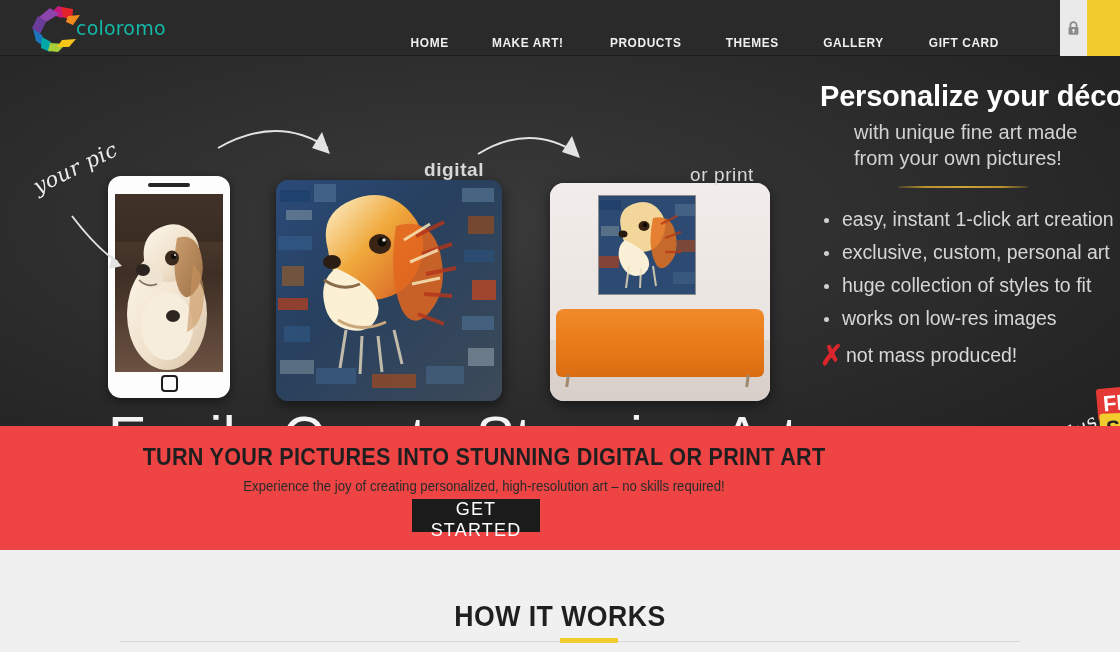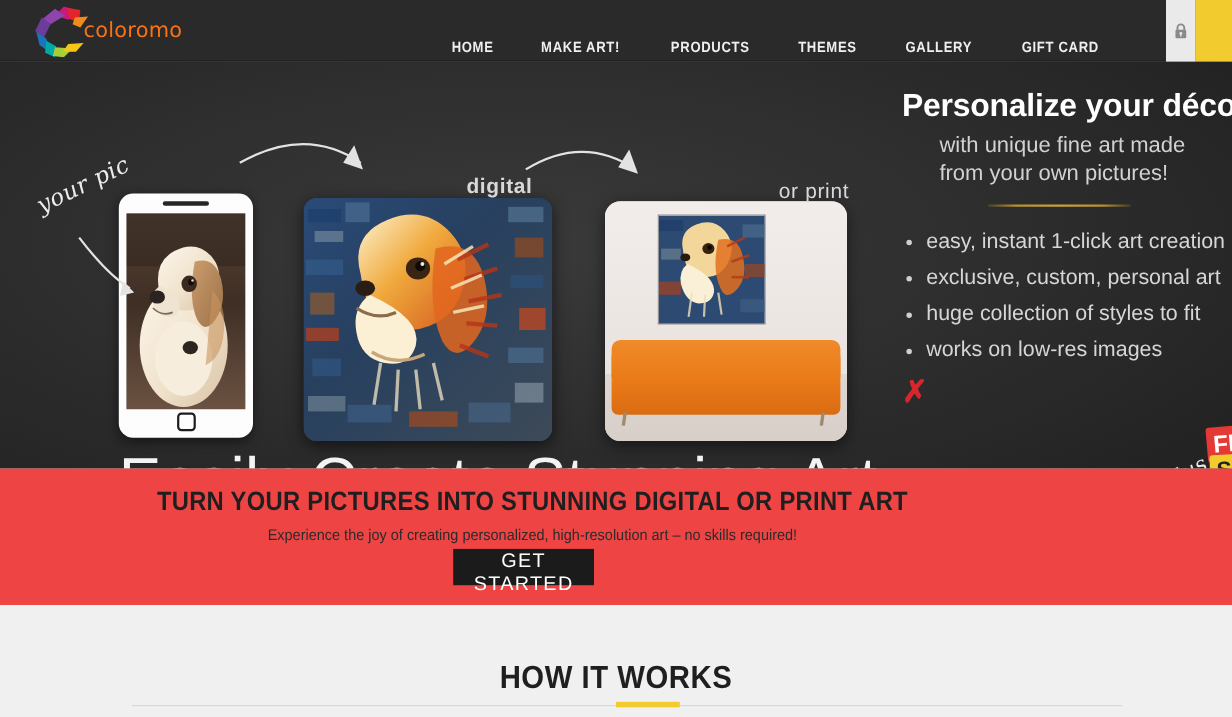--- a/index.html
+++ b/index.html
@@ -19,21 +19,21 @@
     border-bottom: 1px solid #1d1d1d;
     z-index: 20;
   }
   .logo-wrap {
     position: absolute; left: 28px; top: 2px;
     width: 126px; height: 52px;
   }
   .logo-mark { position: absolute; left: 0; top: 2px; width: 52px; height: 48px; }
   .logo-text {
     position: absolute; left: 48px; top: 15px;
-    font-size: 19px; color: #f97316; letter-spacing: 0.2px;
+    font-size: 19px; color: #14b8a6; letter-spacing: 0.2px;
     font-family: "DejaVu Sans", sans-serif; font-weight: 400;
   }
   .nav {
     position: absolute; left: 390px; top: 0;
     height: 56px; display: flex; align-items: flex-end; gap: 0px;
   }
   .nav a {
     color: #efefef; text-decoration: none;
     font-size: 13.5px; font-weight: 700;
     letter-spacing: 0.7px;
@@ -76,21 +76,21 @@
     transform: rotate(-30deg);
     font-family: "DejaVu Serif", serif; font-style: italic;
   }
   .thin-label {
     position: absolute;
     font-family: "Liberation Sans", sans-serif;
     font-weight: 300; color: #d8d8d8;
     font-size: 19px; letter-spacing: 0.6px;
   }
   .label-digital { left: 424px; top: 103px; font-weight: bold; }
-  .label-orprint { left: 708px; top: 108px; text-align: center; }
+  .label-orprint { left: 690px; top: 108px; text-align: center; }
 
   
   .phone {
     position: absolute; left: 108px; top: 120px;
     width: 122px; height: 222px;
     background: #fdfdfd;
     border-radius: 13px;
     box-shadow: 0 3px 10px rgba(0,0,0,.45);
   }
   .phone-speaker {
@@ -486,20 +486,21 @@
       </div>
       <div class="hr-rule"></div>
       <ul class="hr-list">
         <li>easy, instant 1-click art creation</li>
         <li>exclusive, custom, personal art</li>
         <li>huge collection of styles to fit</li>
         <li>works on low-res images</li>
       </ul>
       <div class="hr-no">
         <span class="hr-x">✗</span>
+        <span>not mass produced!</span>
       </div>
     </div>
 
     <div class="label-plus">plus</div>
     <div class="badge-free">FREE</div>
     <div class="badge-ship">SHIPPING</div>
 
   </div>
 
   <div class="cta">

